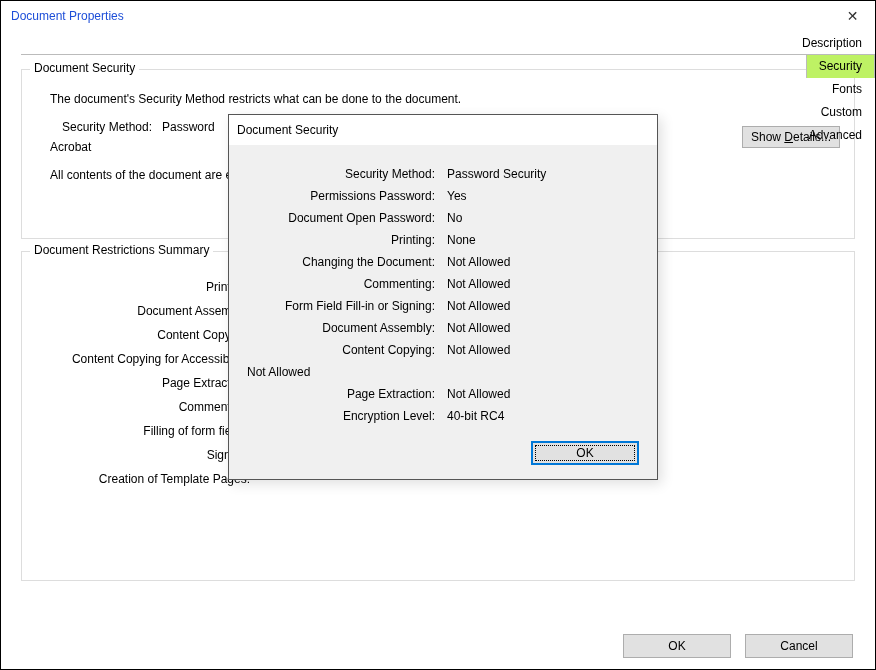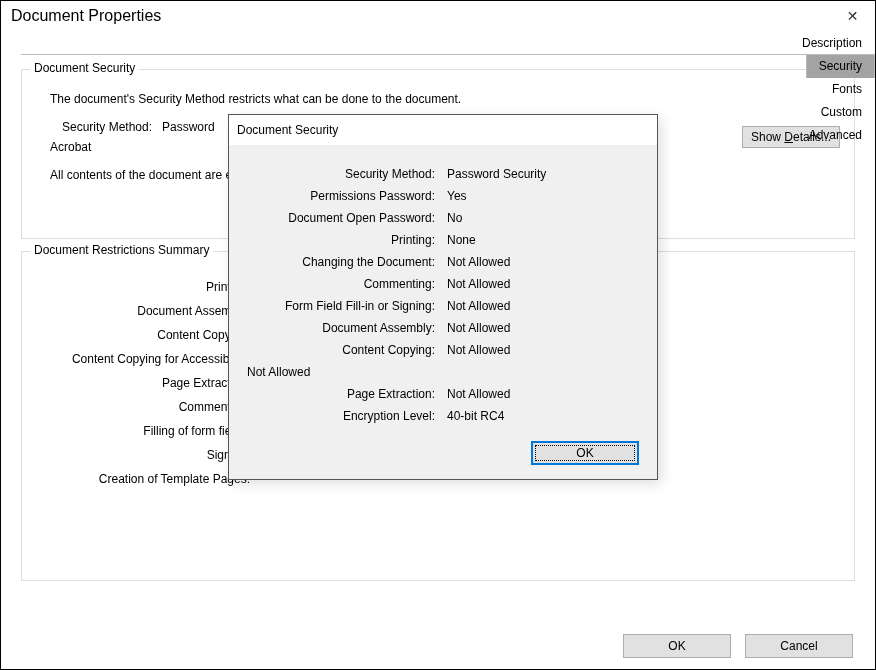--- a/index.html
+++ b/index.html
@@ -19,22 +19,22 @@
   }
   
   .titlebar {
     height: 30px;
     display: flex;
     align-items: center;
     justify-content: space-between;
     padding: 0 0 0 10px;
   }
   .titlebar .title {
-    color: #000000;
-    font-size: 16px;
+    color: #1d4ed8;
+    font-size: 12px;
   }
   .close-btn {
     width: 45px; height: 30px;
     display: flex; align-items: center; justify-content: center;
     font-size: 14px; color: #333;
     cursor: default;
   }
   
   .tabrow {
     display: flex;
@@ -55,21 +55,21 @@
     padding: 4px 12px;
     border: 1px solid transparent;
     border-bottom: none;
     position: relative;
     z-index: 1;
     cursor: default;
     font-size: 12px;
   }
   .tab.active {
     border-color: #bbb;
-    background: #a3a3a3;
+    background: #bef264;
     padding-bottom: 5px;
     margin-bottom: -1px;
     z-index: 2;
   }
   .tab-body {
     padding: 14px 20px 20px 20px;
   }
   
   .groupbox {
     border: 1px solid #ddd;

